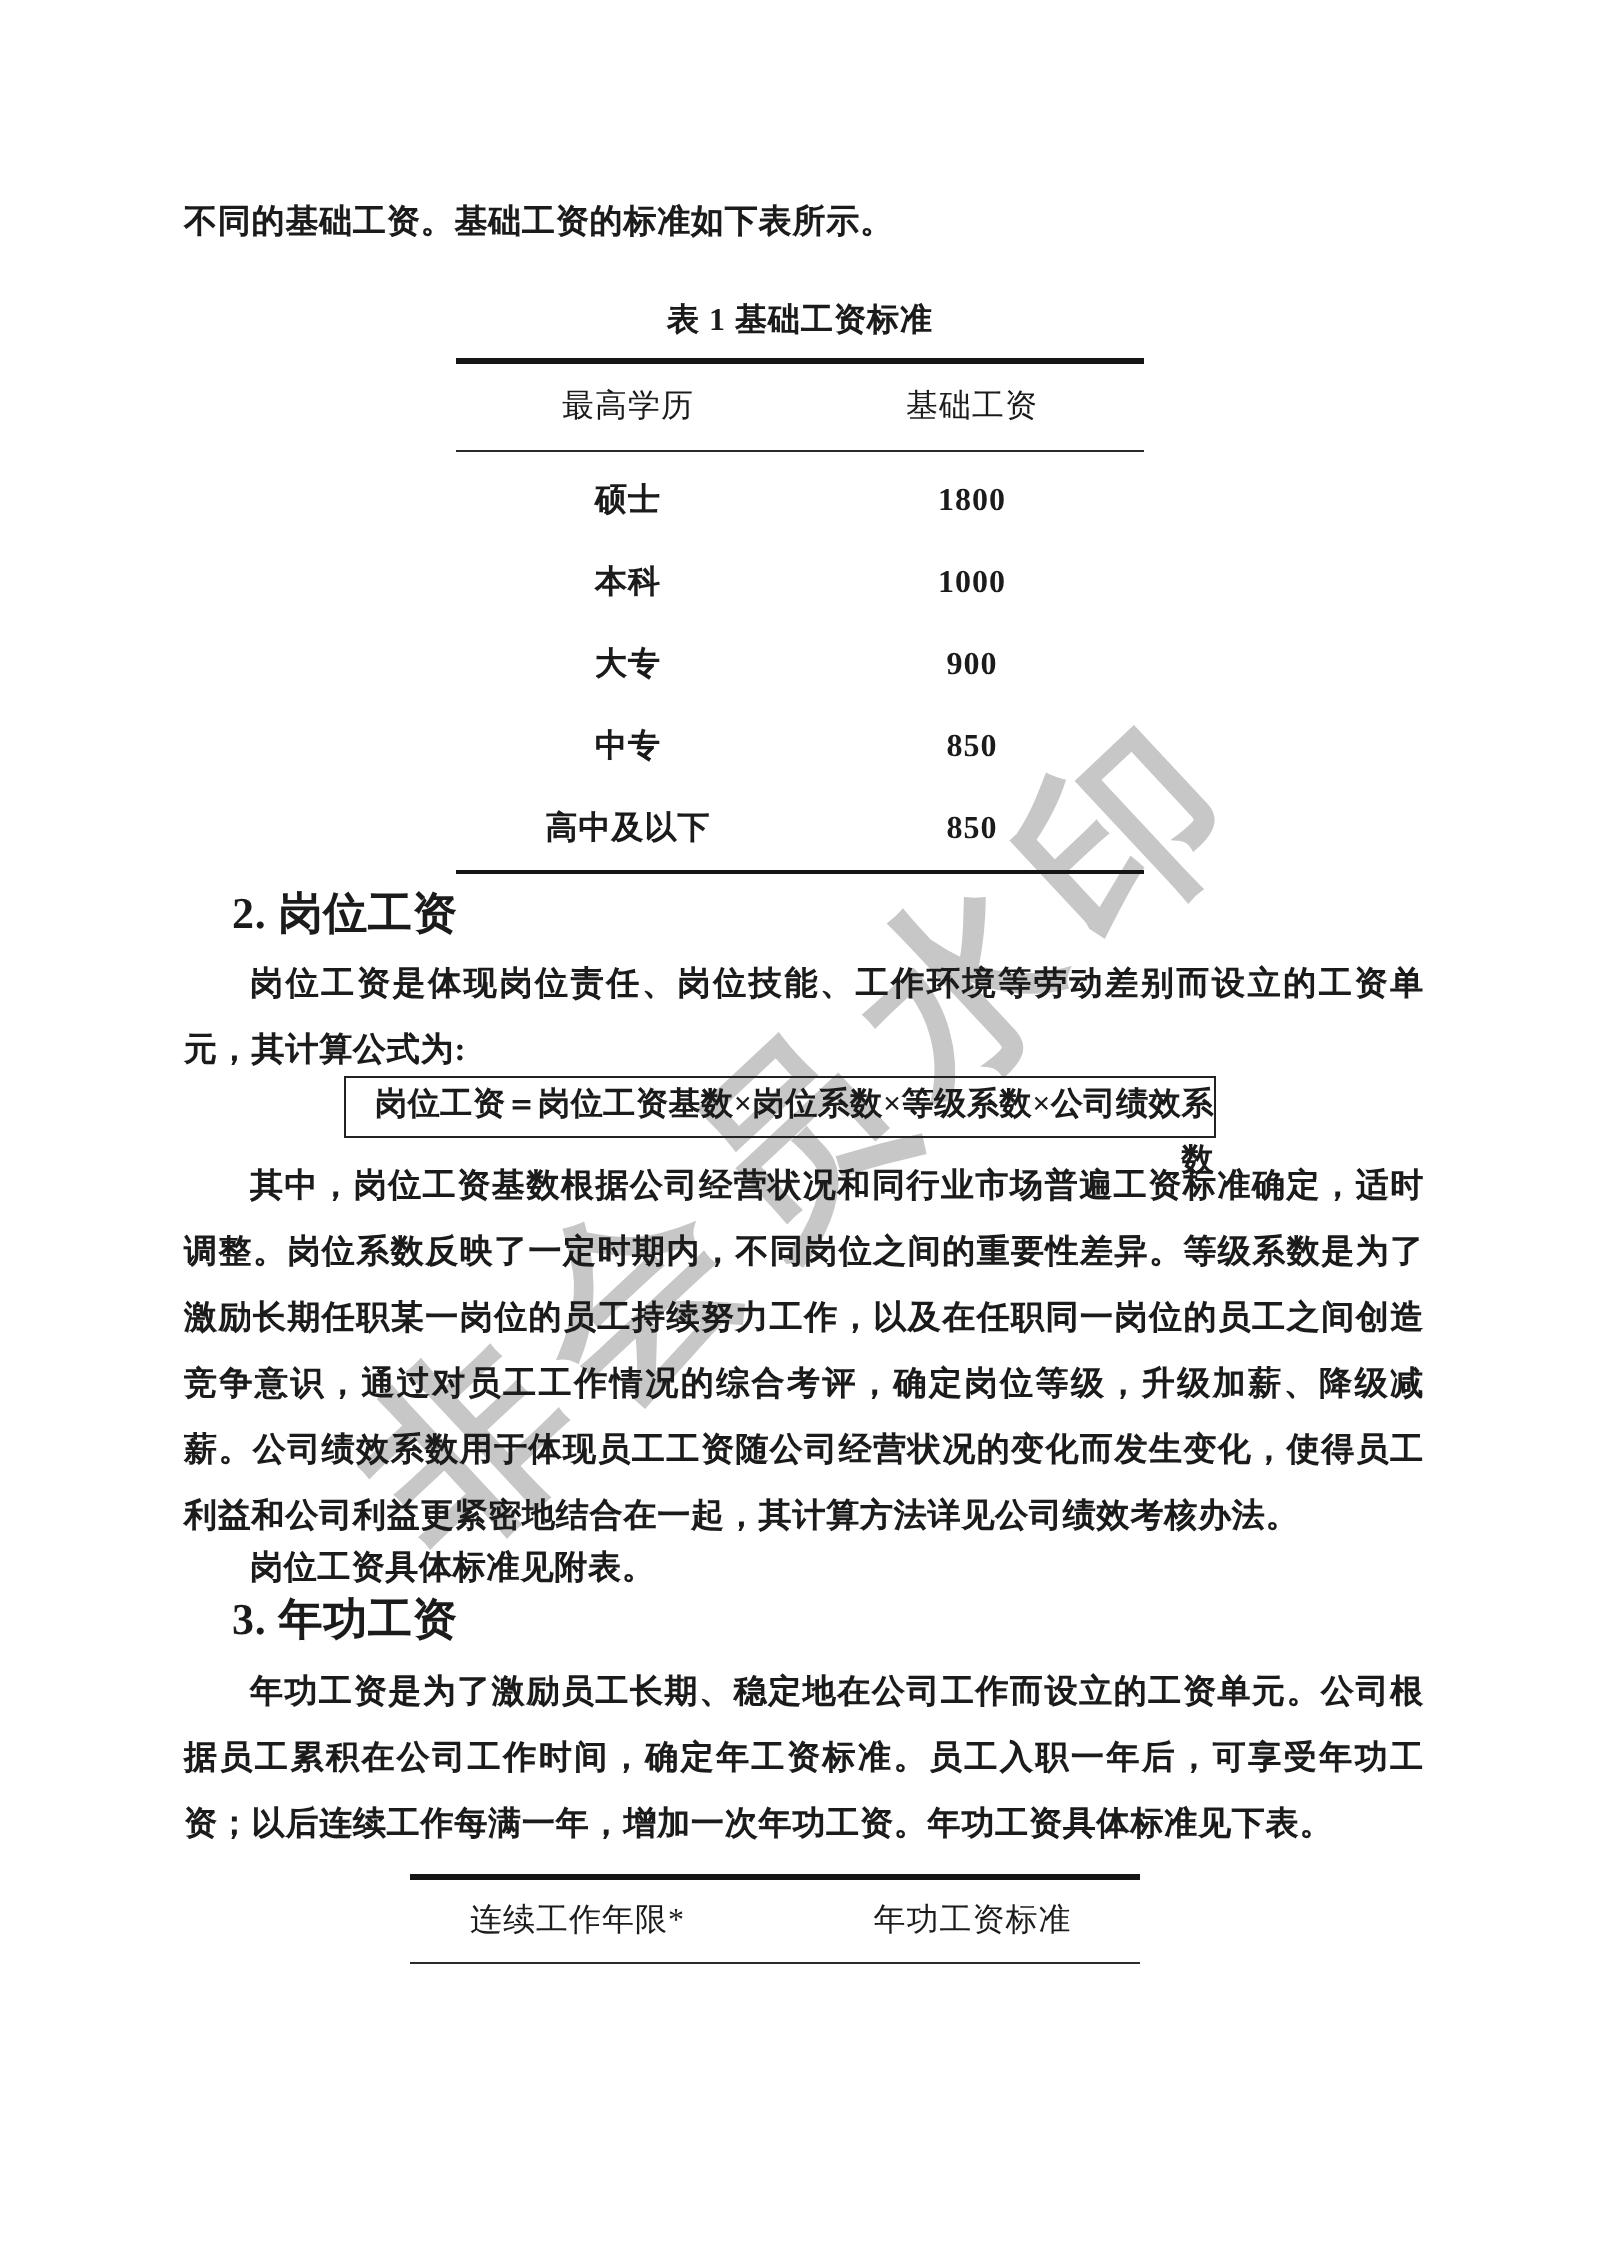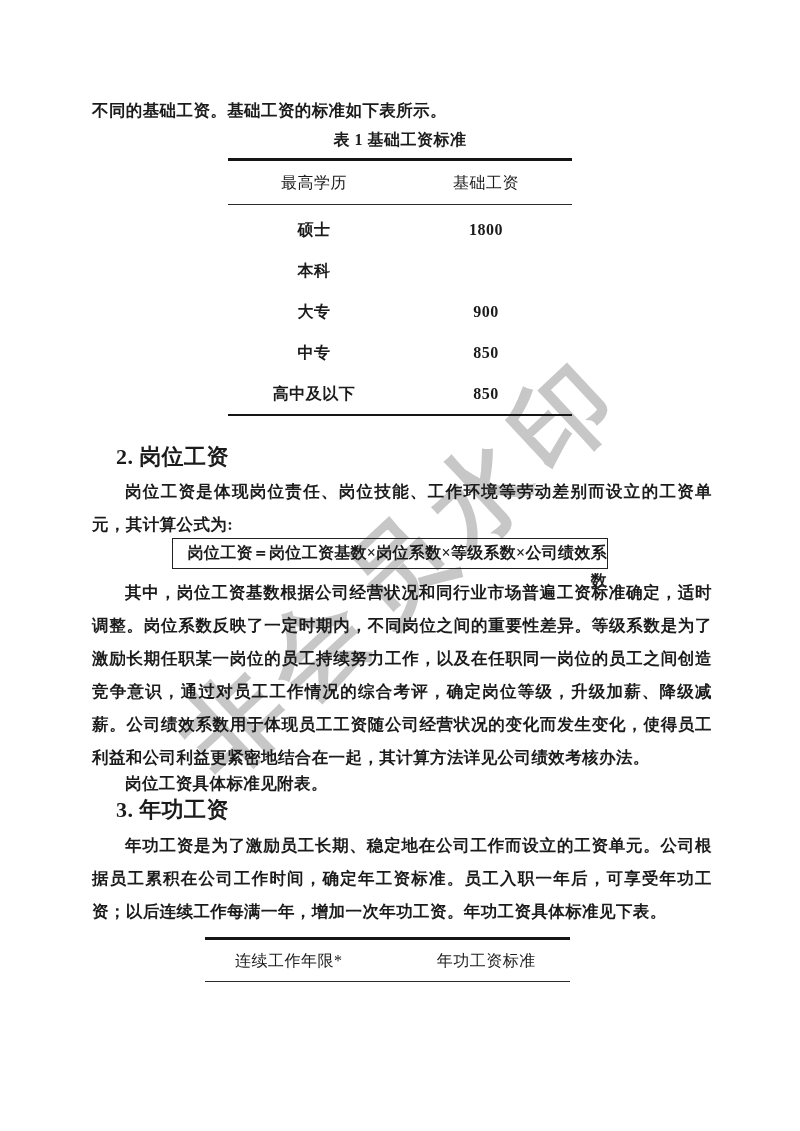--- a/index.html
+++ b/index.html
@@ -66,21 +66,21 @@
   .rule-thin  { width: 100%; height: 1.3px; background: #2b2b2b; }
   .tbl-row { display: flex; width: 100%; }
   .tbl-cell {
     width: 50%;
     text-align: center;
     font-size: 16px;
     letter-spacing: 0.5px;
   }
   .tbl-head .tbl-cell { font-weight: 400; }
 
-  #table1 { left: 228px; top: 128px; width: 344px; }
+  #table1 { left: 228px; top: 149px; width: 344px; }
   #table1 .tbl-title { height: 30px; line-height: 24px; }
   #table1 .tbl-head  { height: 43px; }
   #table1 .tbl-head .tbl-cell { line-height: 43px; }
   #table1 .spacer { height: 4px; }
   #table1 .data-row { height: 41px; }
   #table1 .data-row .tbl-cell { line-height: 41px; font-weight: bold; }
 
   #table2 { left: 205px; top: 937px; width: 365px; }
   #table2 .tbl-title { height: 27px; line-height: 23px; }
   #table2 .tbl-head  { height: 41px; gap: 30px; }
@@ -118,20 +118,21 @@
         <div class="tbl-cell">基础工资</div>
       </div>
       <div class="rule-thin"></div>
       <div class="spacer"></div>
       <div class="tbl-row data-row">
         <div class="tbl-cell">硕士</div>
         <div class="tbl-cell">1800</div>
       </div>
       <div class="tbl-row data-row">
         <div class="tbl-cell">本科</div>
+        <div class="tbl-cell">1000</div>
       </div>
       <div class="tbl-row data-row">
         <div class="tbl-cell">大专</div>
         <div class="tbl-cell">900</div>
       </div>
       <div class="tbl-row data-row">
         <div class="tbl-cell">中专</div>
         <div class="tbl-cell">850</div>
       </div>
       <div class="tbl-row data-row">

